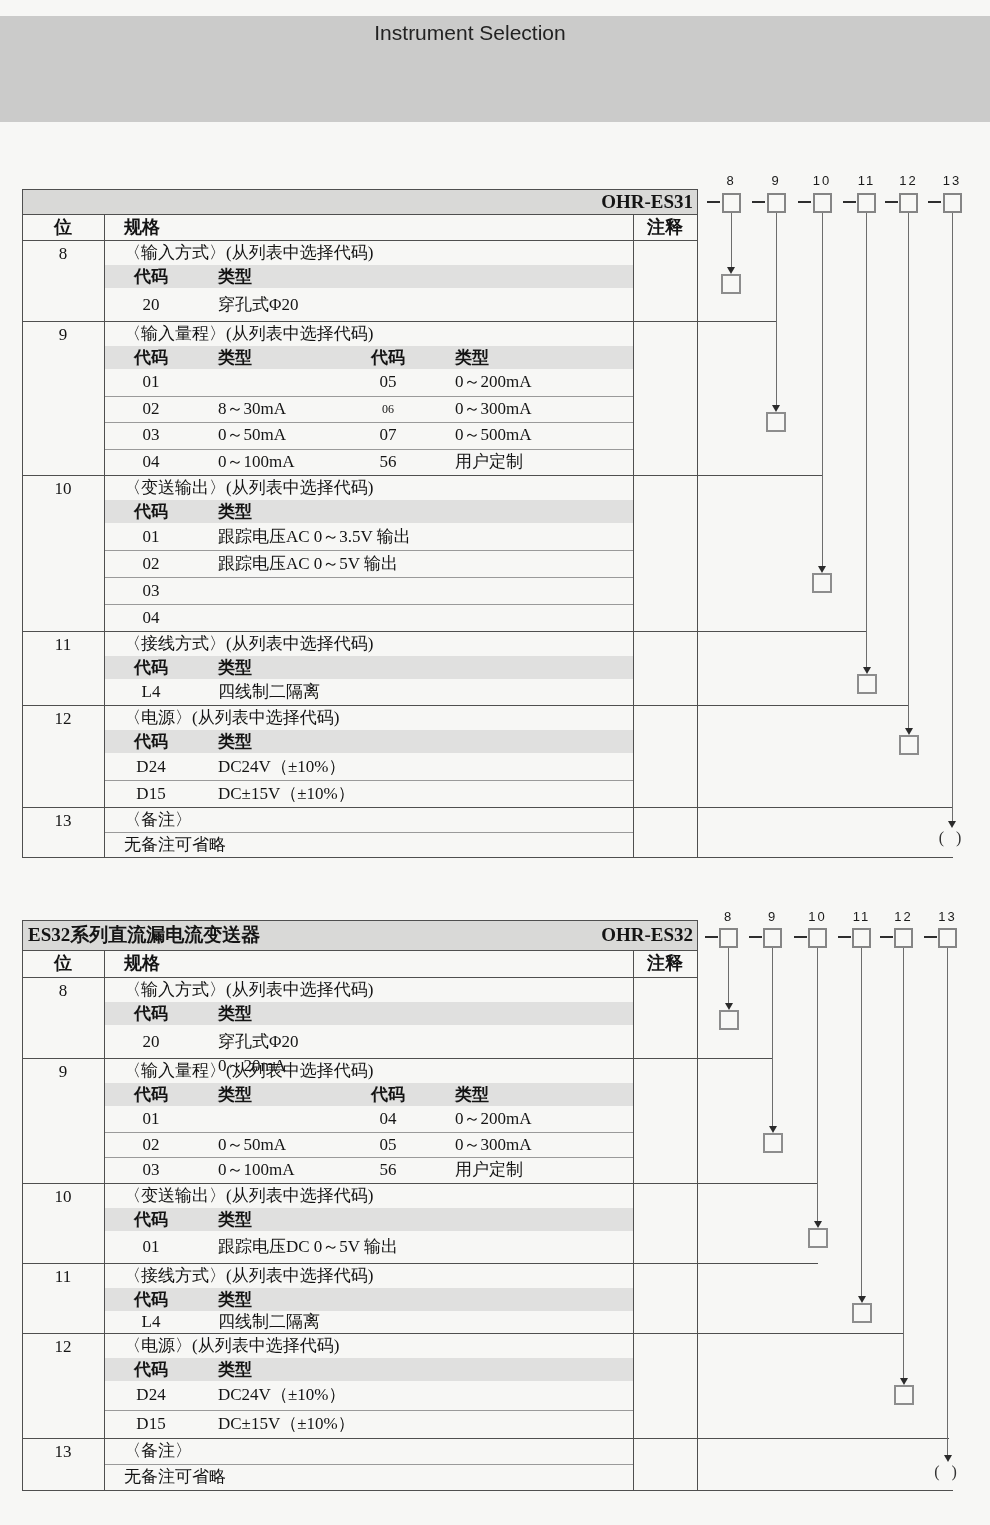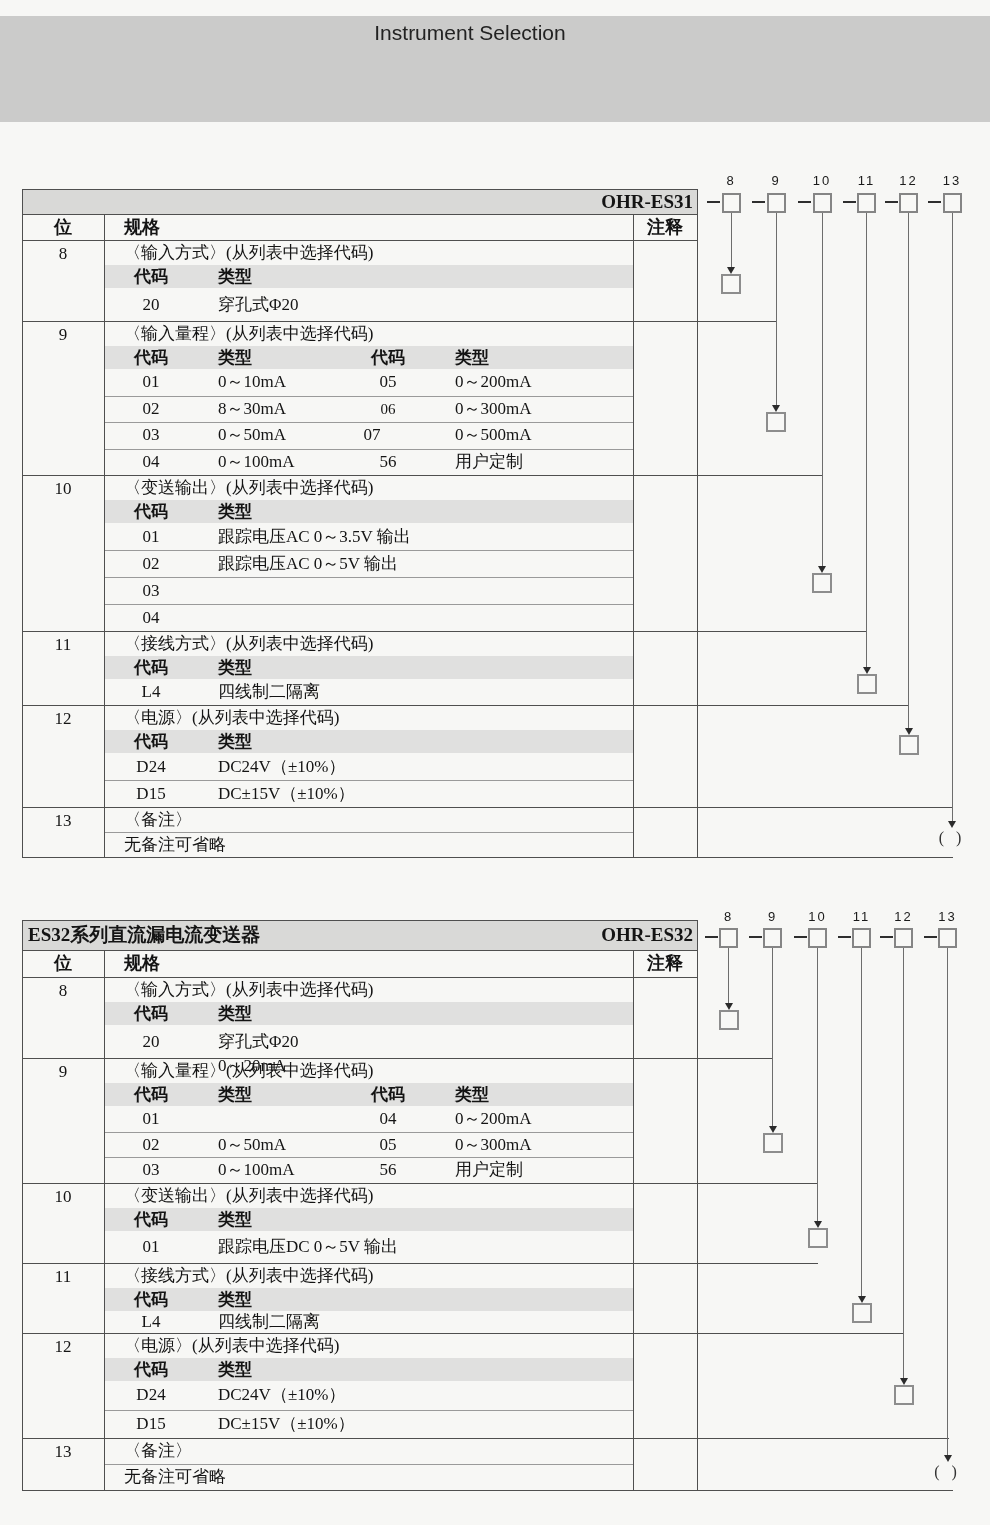--- a/index.html
+++ b/index.html
@@ -52,32 +52,31 @@
       <div class="c" style="left: 633px; top: 240px; width: 64px; height: 81px;"></div>
       <div class="c" style="left: 22px; top: 321px; width: 755px; height: 1px; background: rgb(79, 79, 79);"></div>
       <div class="c" style="left: 22px; top: 323px; width: 82px; height: 24px; line-height: 24px; font-size: 17px; text-align: center;">9</div>
       <div class="c" style="left: 124px; top: 321px; width: 500px; height: 25px; line-height: 25px; font-size: 17px;">〈输入量程〉(从列表中选择代码)</div>
       <div class="c" style="left: 104px; top: 346px; width: 529px; height: 23px; background: rgb(224, 224, 223);"></div>
       <div class="c bold" style="left: 114px; top: 346px; width: 74px; height: 23px; line-height: 23px; font-size: 17px; text-align: center;">代码</div>
       <div class="c bold" style="left: 218px; top: 346px; width: 290px; height: 23px; line-height: 23px; font-size: 17px; text-align: left;">类型</div>
       <div class="c bold" style="left: 350px; top: 346px; width: 76px; height: 23px; line-height: 23px; font-size: 17px; text-align: center;">代码</div>
       <div class="c bold" style="left: 455px; top: 346px; width: 172px; height: 23px; line-height: 23px; font-size: 17px; text-align: left;">类型</div>
       <div class="c" style="left: 114px; top: 369px; width: 74px; height: 26.5px; line-height: 26.5px; font-size: 17px; text-align: center;">01</div>
-      <div class="c" style="left: 218px; top: 369px; width: 290px; height: 26.5px; line-height: 26.5px; font-size: 17px; text-align: left;">0～10mA</div>
       <div class="c" style="left: 350px; top: 369px; width: 76px; height: 26.5px; line-height: 26.5px; font-size: 17px; text-align: center;">05</div>
       <div class="c" style="left: 455px; top: 369px; width: 172px; height: 26.5px; line-height: 26.5px; font-size: 17px; text-align: left;">0～200mA</div>
       <div class="c" style="left: 104px; top: 395.5px; width: 529px; height: 1px; background: rgb(154, 154, 154);"></div>
       <div class="c" style="left: 114px; top: 395.5px; width: 74px; height: 26.5px; line-height: 26.5px; font-size: 17px; text-align: center;">02</div>
       <div class="c" style="left: 218px; top: 395.5px; width: 290px; height: 26.5px; line-height: 26.5px; font-size: 17px; text-align: left;">8～30mA</div>
-      <div class="c" style="left: 350px; top: 395.5px; width: 76px; height: 26.5px; line-height: 26.5px; font-size: 15px; text-align: center;">06</div>
+      <div class="c" style="left: 350px; top: 395.5px; width: 76px; height: 26.5px; line-height: 26.5px; font-size: 12px; text-align: center;">06</div>
       <div class="c" style="left: 455px; top: 395.5px; width: 172px; height: 26.5px; line-height: 26.5px; font-size: 17px; text-align: left;">0～300mA</div>
       <div class="c" style="left: 104px; top: 422px; width: 529px; height: 1px; background: rgb(154, 154, 154);"></div>
       <div class="c" style="left: 114px; top: 422px; width: 74px; height: 26.5px; line-height: 26.5px; font-size: 17px; text-align: center;">03</div>
       <div class="c" style="left: 218px; top: 422px; width: 290px; height: 26.5px; line-height: 26.5px; font-size: 17px; text-align: left;">0～50mA</div>
-      <div class="c" style="left: 334px; top: 422px; width: 76px; height: 26.5px; line-height: 26.5px; font-size: 17px; text-align: center;">07</div>
+      <div class="c" style="left: 350px; top: 422px; width: 76px; height: 26.5px; line-height: 26.5px; font-size: 17px; text-align: center;">07</div>
       <div class="c" style="left: 455px; top: 422px; width: 172px; height: 26.5px; line-height: 26.5px; font-size: 17px; text-align: left;">0～500mA</div>
       <div class="c" style="left: 104px; top: 448.5px; width: 529px; height: 1px; background: rgb(154, 154, 154);"></div>
       <div class="c" style="left: 114px; top: 448.5px; width: 74px; height: 26.5px; line-height: 26.5px; font-size: 17px; text-align: center;">04</div>
       <div class="c" style="left: 218px; top: 448.5px; width: 290px; height: 26.5px; line-height: 26.5px; font-size: 17px; text-align: left;">0～100mA</div>
       <div class="c" style="left: 350px; top: 448.5px; width: 76px; height: 26.5px; line-height: 26.5px; font-size: 17px; text-align: center;">56</div>
       <div class="c" style="left: 455px; top: 448.5px; width: 172px; height: 26.5px; line-height: 26.5px; font-size: 17px; text-align: left;">用户定制</div>
       <div class="c" style="left: 633px; top: 321px; width: 64px; height: 154px;"></div>
       <div class="c" style="left: 22px; top: 475px; width: 801px; height: 1px; background: rgb(79, 79, 79);"></div>
       <div class="c" style="left: 22px; top: 477px; width: 82px; height: 24px; line-height: 24px; font-size: 17px; text-align: center;">10</div>
       <div class="c" style="left: 124px; top: 475px; width: 500px; height: 25px; line-height: 25px; font-size: 17px;">〈变送输出〉(从列表中选择代码)</div>

